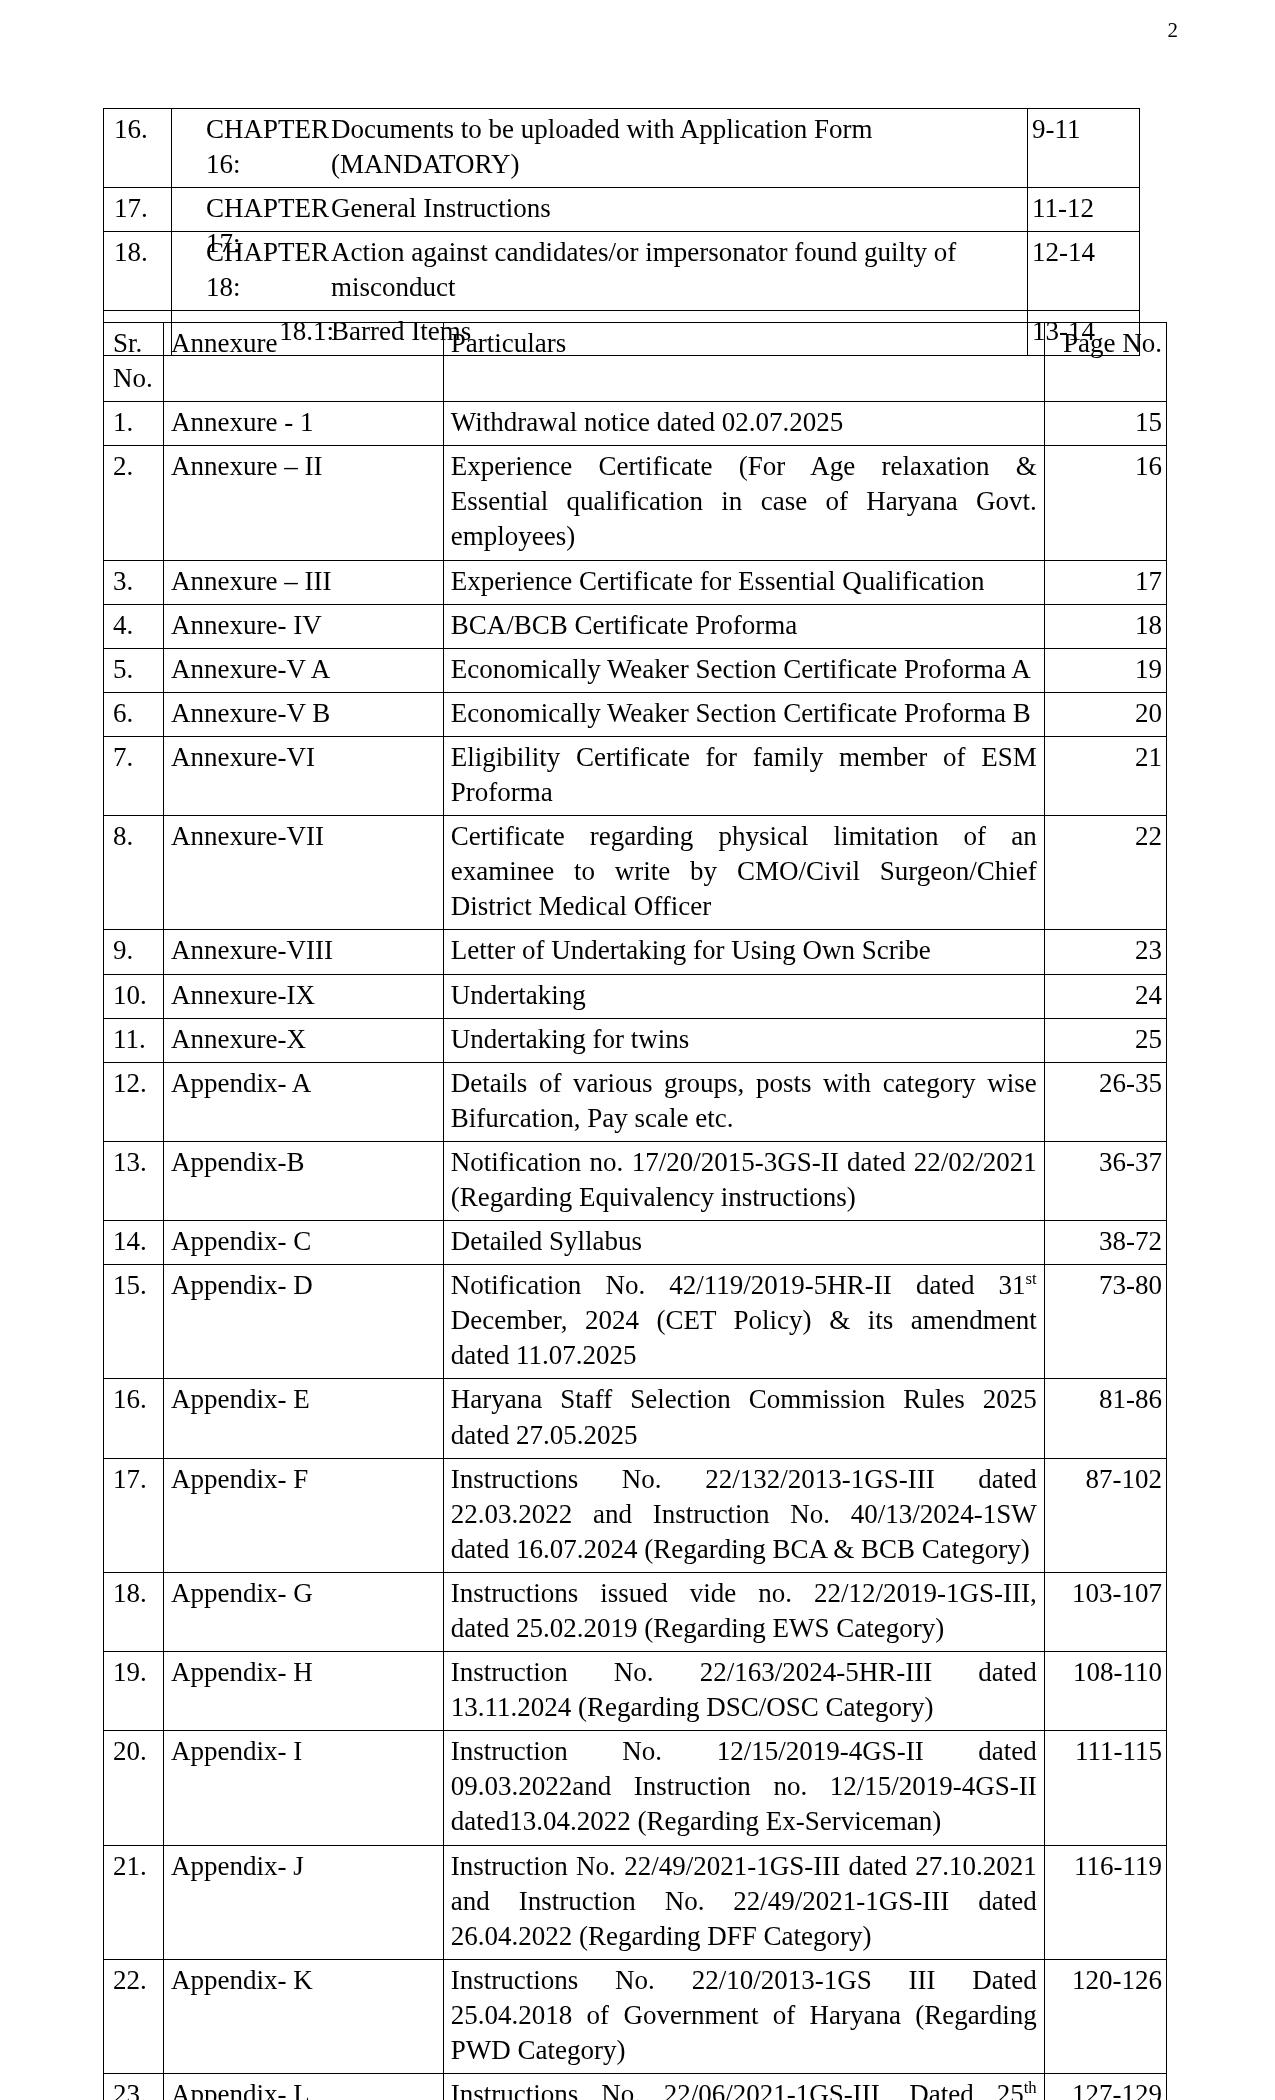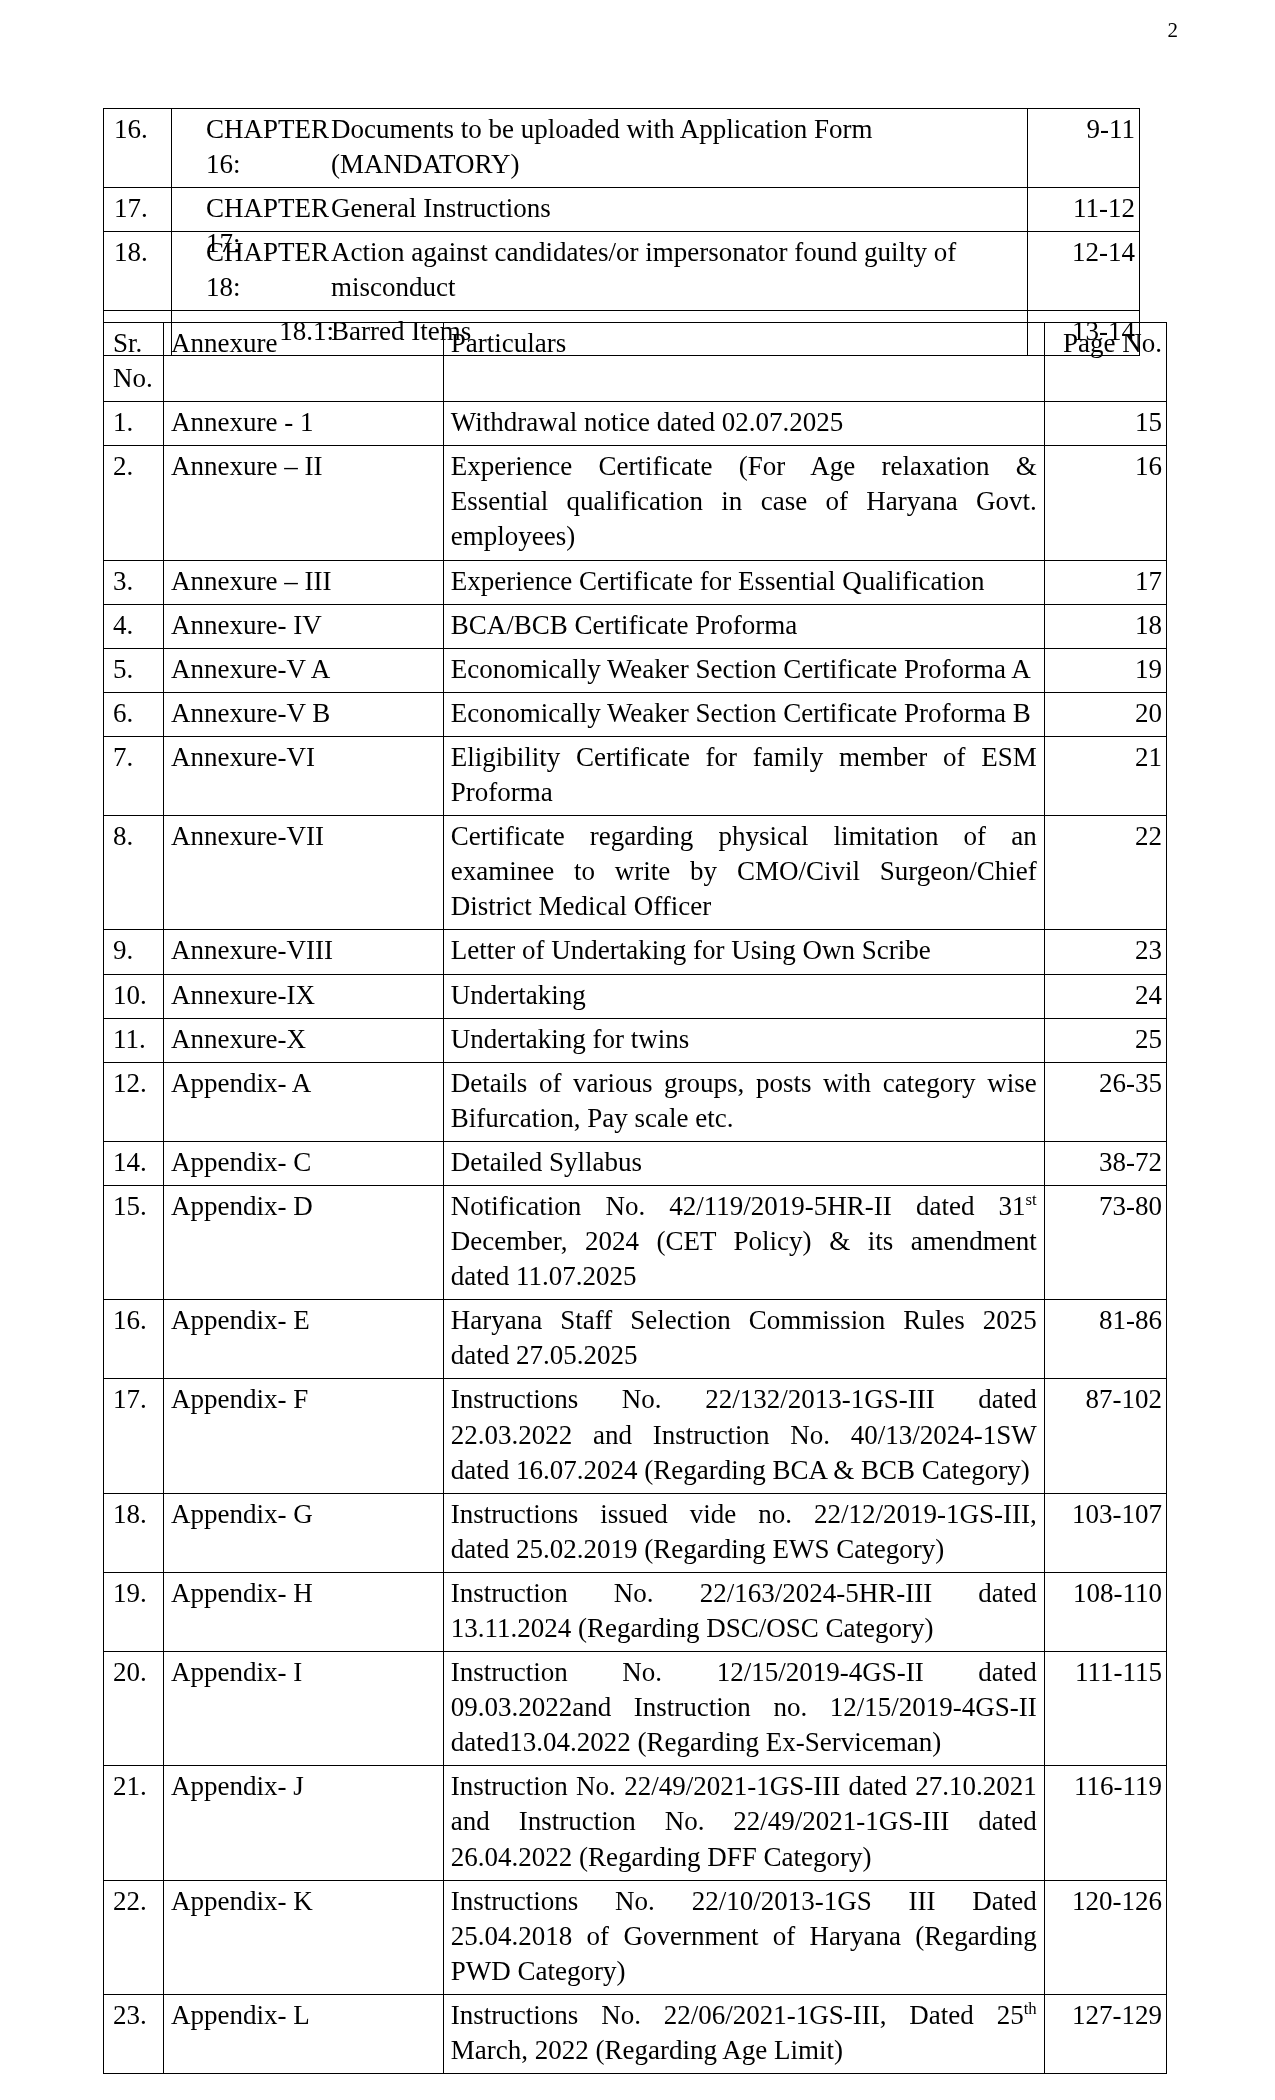--- a/index.html
+++ b/index.html
@@ -54,21 +54,21 @@
 
   
   #chapters-table {
     position: absolute;
     left: 103px;
     top: 108px;
     width: 1036px;
   }
   #chapters-table .c-sr    { width: 68px;  text-align: left; padding-left: 10px; }
   #chapters-table .c-title { width: 856px; }
-  #chapters-table .c-page  { width: 112px; text-align: right; padding-left: 4px; padding-right: 4px; }
+  #chapters-table .c-page  { width: 112px; text-align: left; padding-left: 4px; padding-right: 4px; }
 
   .chapter-line {
     display: block;
     position: relative;
     padding-left: 152px;
   }
   .chapter-label {
     position: absolute;
     left: 0;
     top: 0;
@@ -241,20 +241,26 @@
           <td class="a-part nojustify">Undertaking for twins</td>
           <td class="a-page">25</td>
         </tr>
         <tr>
           <td class="a-sr">12.</td>
           <td class="a-anx">Appendix- A</td>
           <td class="a-part">Details of various groups, posts with category wise Bifurcation, Pay scale etc.</td>
           <td class="a-page">26-35</td>
         </tr>
         <tr>
+          <td class="a-sr">13.</td>
+          <td class="a-anx">Appendix-B</td>
+          <td class="a-part">Notification no. 17/20/2015-3GS-II dated 22/02/2021 (Regarding Equivalency instructions)</td>
+          <td class="a-page">36-37</td>
+        </tr>
+        <tr>
           <td class="a-sr">14.</td>
           <td class="a-anx">Appendix- C</td>
           <td class="a-part nojustify">Detailed Syllabus</td>
           <td class="a-page">38-72</td>
         </tr>
         <tr>
           <td class="a-sr">15.</td>
           <td class="a-anx">Appendix- D</td>
           <td class="a-part">Notification No. 42/119/2019-5HR-II dated 31<sup>st</sup> December, 2024 (CET Policy) &amp; its amendment dated 11.07.2025</td>
           <td class="a-page">73-80</td>

